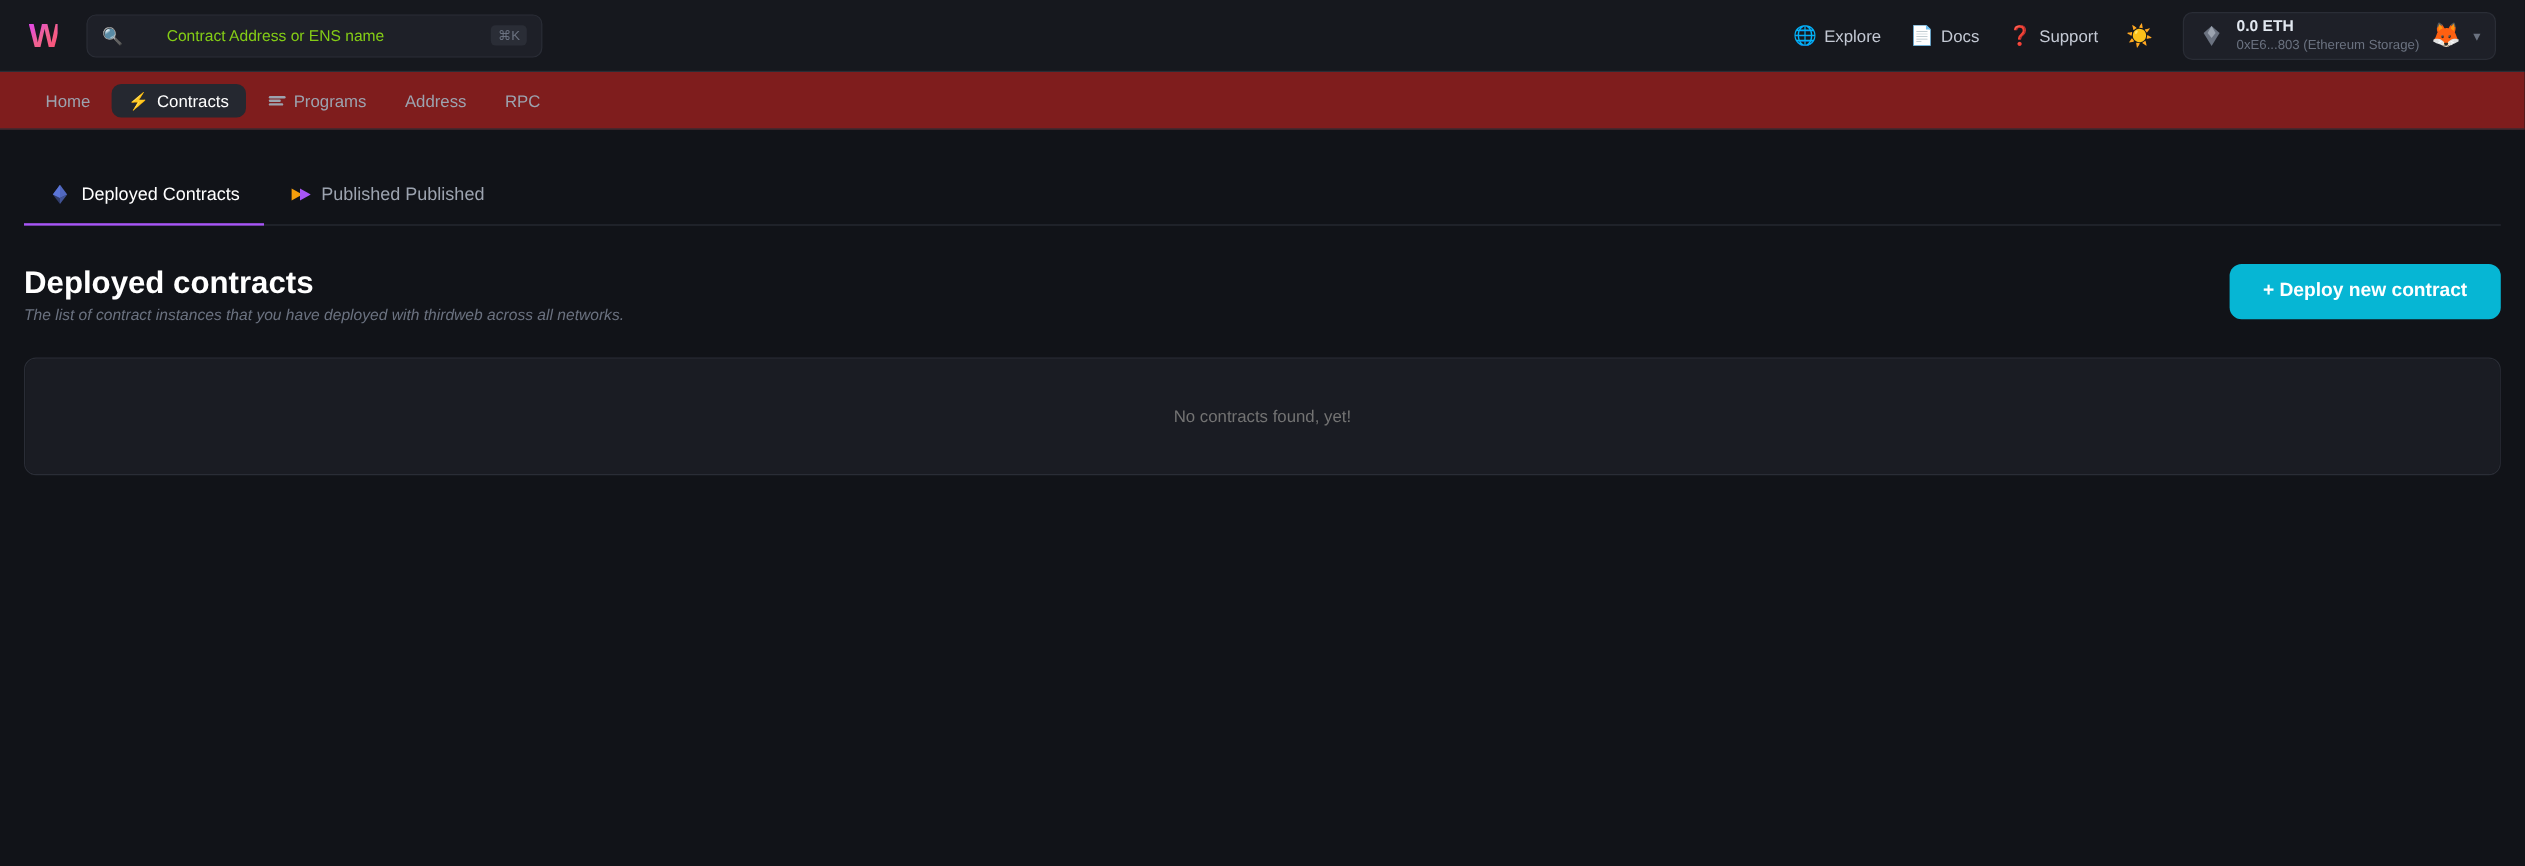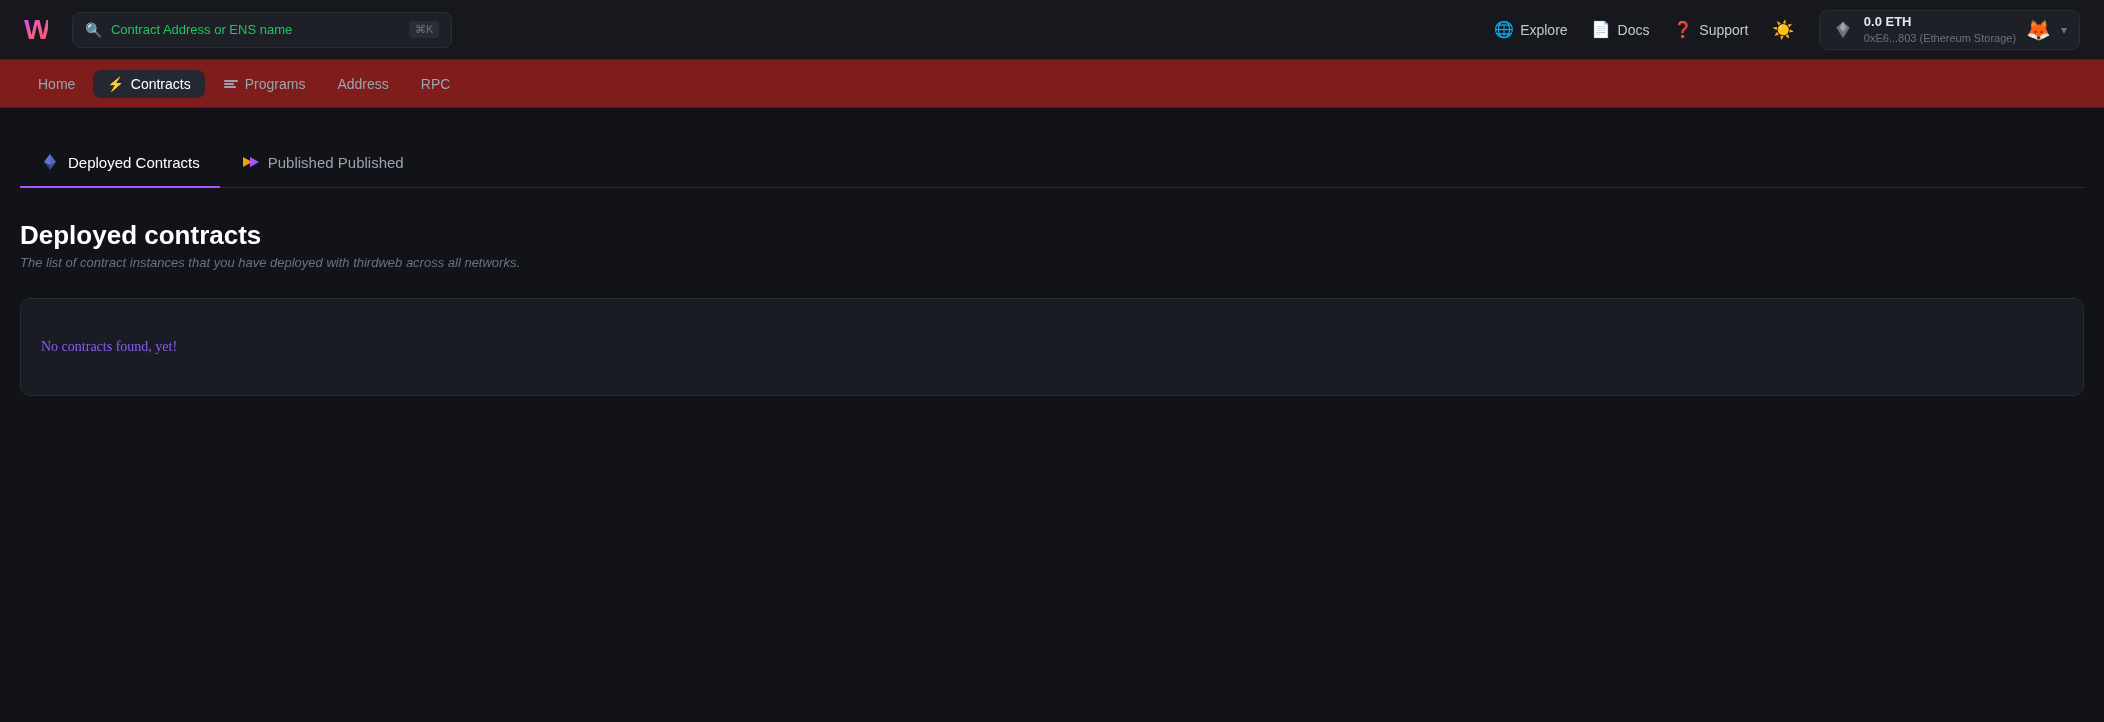--- a/index.html
+++ b/index.html
@@ -271,24 +271,23 @@
       font-size: 11px;
       font-weight: 700;
       color: #6b7280;
       letter-spacing: 0.08em;
       text-transform: uppercase;
     }
 
     .table-empty {
       background: #1a1c23;
       padding: 40px 20px;
-      text-align: left;
-      color: #8b5cf6;
+      text-align: center;
+      color: #737373;
       font-size: 14px;
-      font-family: Liberation Serif, serif;
     }
 
     
     .diamond-svg {
       width: 20px;
       height: 20px;
     }
 
     
     .eth-svg {
@@ -305,21 +304,21 @@
 </head>
 <body>
 
 <div class="topbar">
   <div class="logo">
     <span class="logo-text">W</span>
   </div>
 
   <div class="search-bar">
     <span style="color:#6b7280; font-size:14px;">🔍</span>
-    <span style="color:#22c55e;">Contract Address or ENS name</span>
+    <span style="color:#84cc16;margin-left:28px;">Contract Address or ENS name</span>
     <span class="search-kbd">⌘K</span>
   </div>
 
   <div class="topbar-right">
     <a class="nav-link">
       <span class="globe-icon">🌐</span>
       <span>Explore</span>
     </a>
     <a class="nav-link">
       <span class="doc-icon">📄</span>
@@ -395,20 +394,21 @@
       </div>
       <span>Published Published</span>
     </div>
   </div>
 
   <div class="page-header">
     <div class="page-title-block">
       <h1 class="page-title">Deployed contracts</h1>
       <p class="page-subtitle">The list of contract instances that you have deployed with thirdweb across all networks.</p>
     </div>
+    <button class="deploy-btn">+ Deploy new contract</button>
   </div>
 
   <div class="contracts-table">
     <div class="table-empty">
       <span>No contracts found, yet!</span>
     </div>
   </div>
 
 </div>
 

